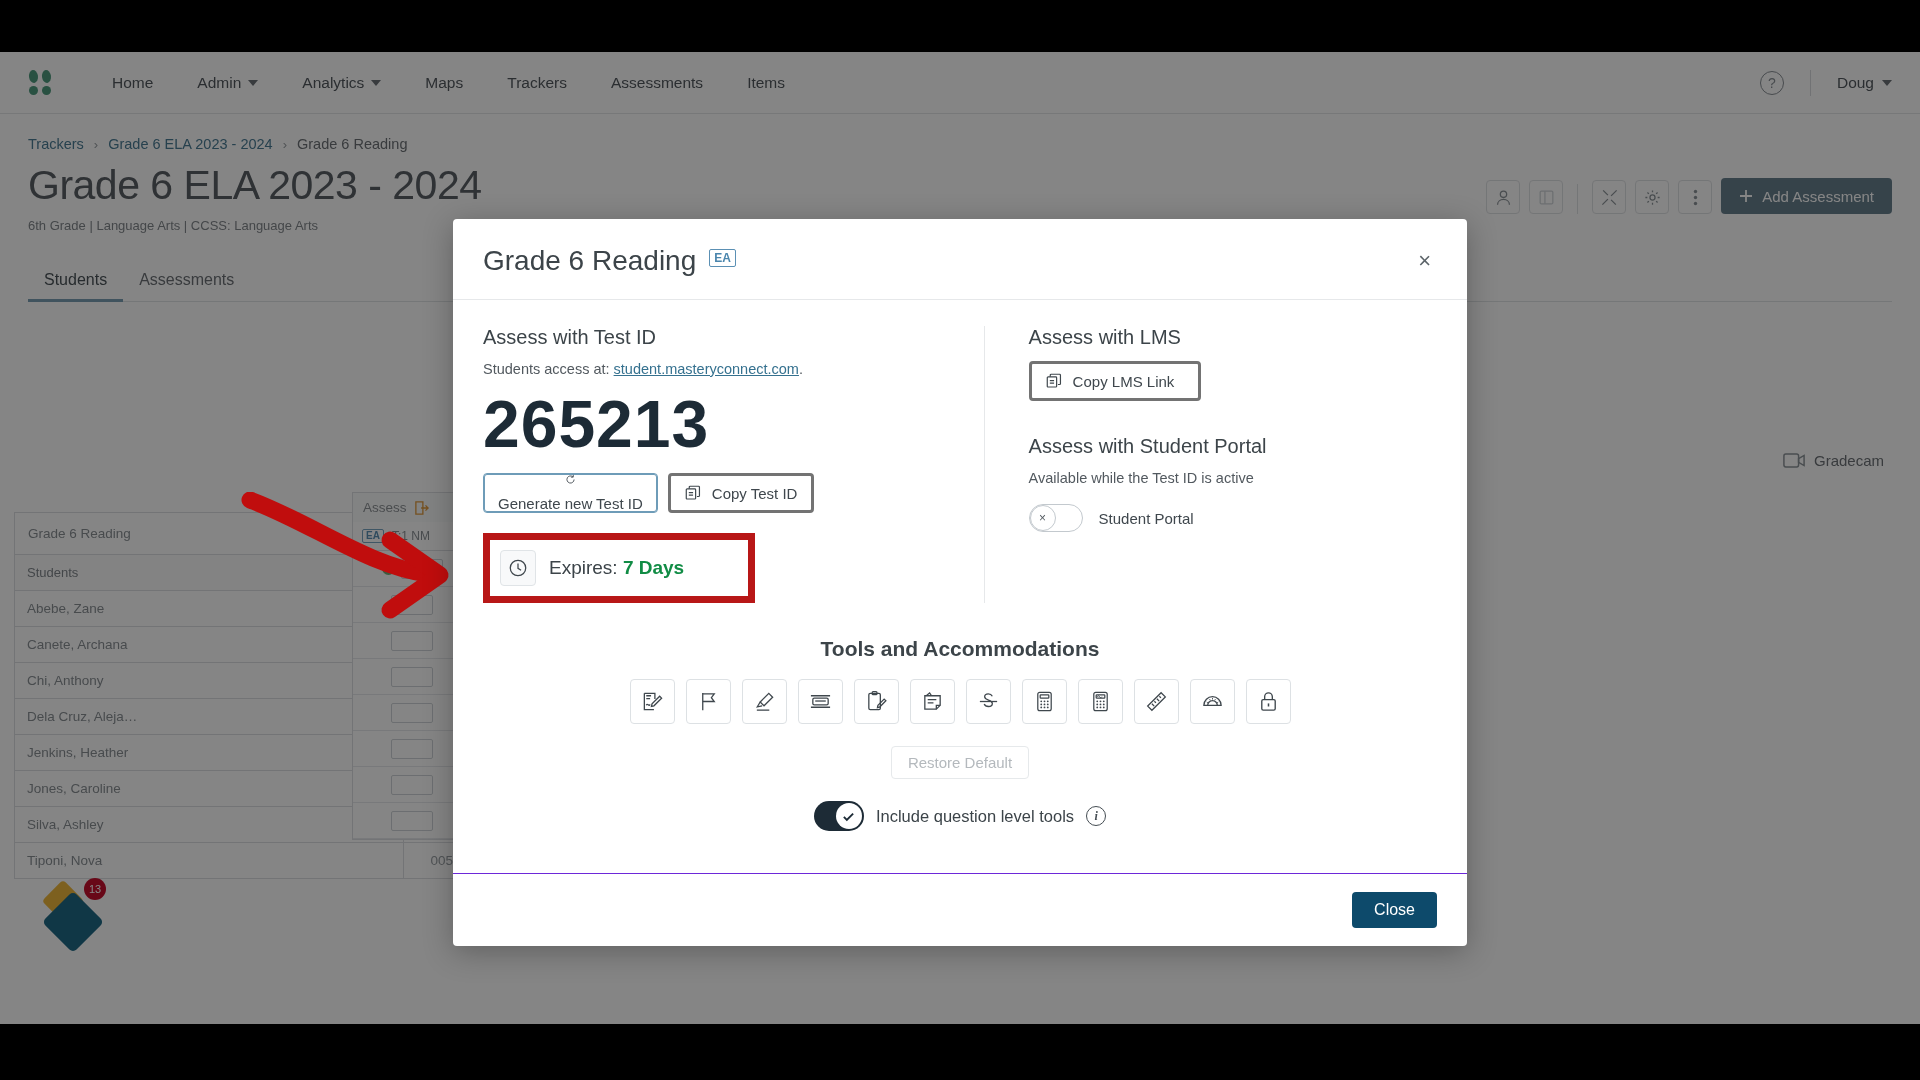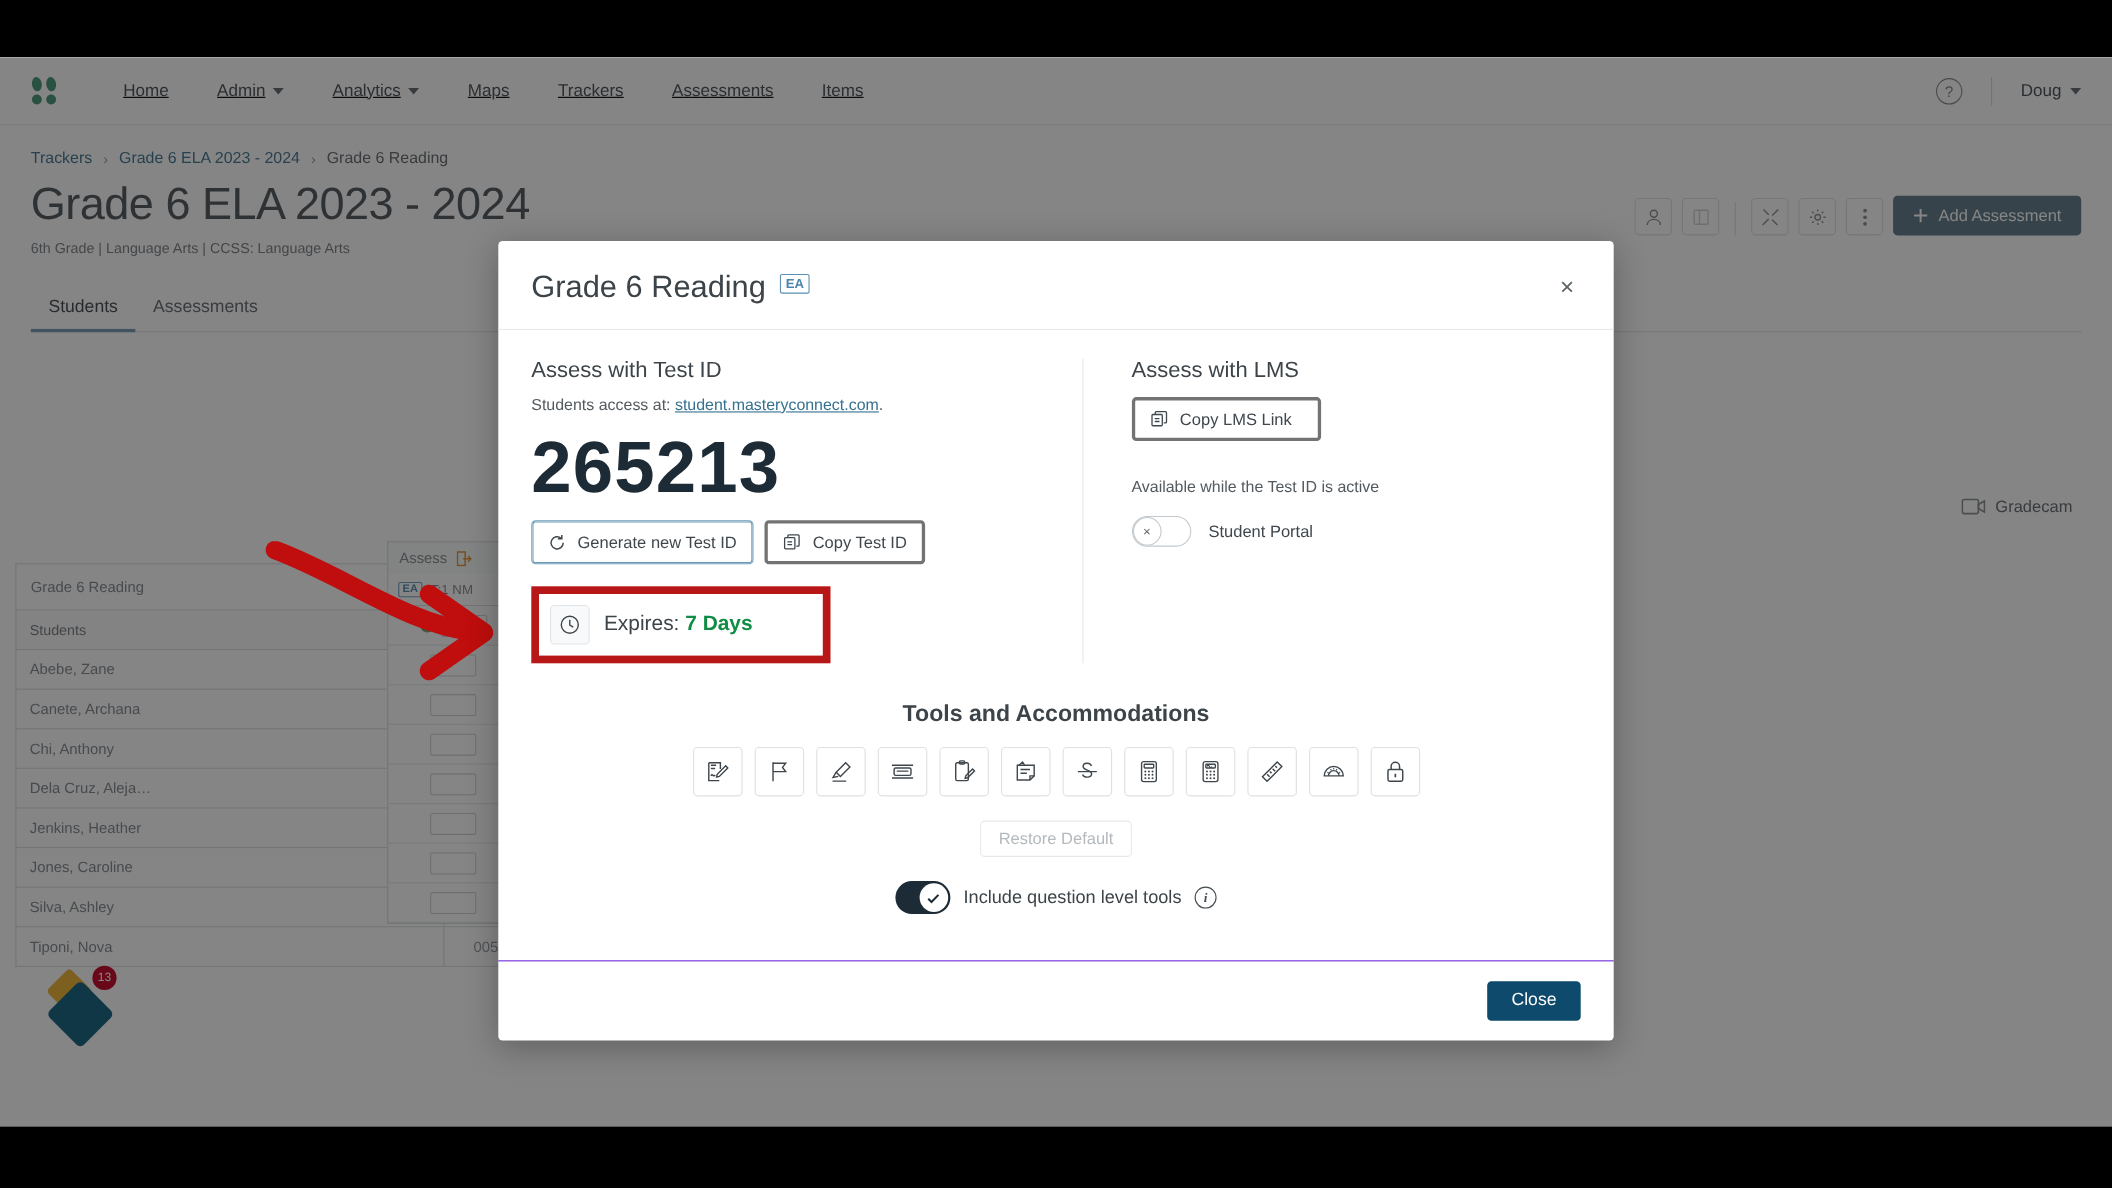--- a/index.html
+++ b/index.html
@@ -41,21 +41,21 @@
   }
   .logo { width: 34px; height: 26px; position: relative; margin-right: 28px; }
   .logo i {
     position: absolute; display:block;
     background: #4f9c7f; border-radius: 50%;
   }
   .logo i:nth-child(1){ width:9px; height:13px; left:1px; top:0; border-radius: 50% 50% 50% 50%; transform: rotate(-8deg);}
   .logo i:nth-child(2){ width:9px; height:13px; left:14px; top:0; transform: rotate(-8deg);}
   .logo i:nth-child(3){ width:9px; height:9px; left:1px; top:16px;}
   .logo i:nth-child(4){ width:9px; height:9px; left:14px; top:16px;}
-  .navlinks { display:flex; align-items:flex-start; gap: 0; text-decoration: underline; }
+  .navlinks { display:flex; align-items:flex-start; gap: 0; }
   .navlink {
     font-size: 15.5px; color: #53595f; padding: 0 22px;
     display:flex; align-items:center; gap:7px; cursor: pointer;
     white-space: nowrap;
   }
   .caret { width:0;height:0;border-left:5px solid transparent;border-right:5px solid transparent;border-top:6px solid #6b7177; display:inline-block; }
   .navright { margin-left:auto; display:flex; align-items:center; gap: 0; }
   .helpicon {
     width:24px;height:24px;border:1.6px solid #8a9096;border-radius:50%;
     display:flex;align-items:center;justify-content:center;
@@ -172,21 +172,21 @@
   .testid {
     font-size:66px;font-weight:700;color:#1d2b36;
     letter-spacing:1px;margin:14px 0 16px 0;line-height:1;
   }
   .btnrow { display:flex;gap:10px;align-items:center; }
   .obtn {
     border:3px solid #737373;background:#fff;border-radius:4px;
     height:40px;padding:0 14px;display:flex;align-items:center;gap:10px;
     font-size:15px;color:#3f474d;cursor:pointer;font-family:inherit;
   }
-  .obtn.focused { border:1px solid #6e9cb8; box-shadow:0 0 0 1px #6e9cb8 inset; }
+  .obtn.focused { border:1px solid #6e9cb8; box-shadow:0 0 0 1px #6e9cb8 inset;flex-direction:column; }
 
   
   .expires-outer {
     margin-top:20px; width:272px;
     border:7px solid #b81717; background:#fff;
     padding:10px 10px; display:flex;align-items:center;gap:13px;
   }
   .clockbtn {
     width:36px;height:36px;border:1px solid #e0e4e7;border-radius:4px;background:#f8f9fa;
     display:flex;align-items:center;justify-content:center;flex:0 0 auto;
@@ -536,20 +536,21 @@
               <svg width="17" height="17" viewBox="0 0 20 20" fill="none" stroke="#3f474d" stroke-width="1.4">
                 <rect x="1.5" y="4.5" width="11" height="12" rx="1"></rect>
                   <path d="M5 4.5V2.5a1 1 0 0 1 1-1h10a1 1 0 0 1 1 1v10a1 1 0 0 1-1 1h-2"></path>
                 <path d="M4.5 9h5M4.5 12h5"></path>
               </svg>
               <span>Copy LMS Link</span>
             </button>
 
             <div style="height:34px"></div>
 
+            <div class="sech">Assess with Student Portal</div>
             <div class="muted">Available while the Test ID is active</div>
 
             <div class="portalrow">
               <div class="toggle-off">
                 <div class="knob">×</div>
               </div>
               <span class="portal-label">Student Portal</span>
             </div>
           </div>
         </div>

